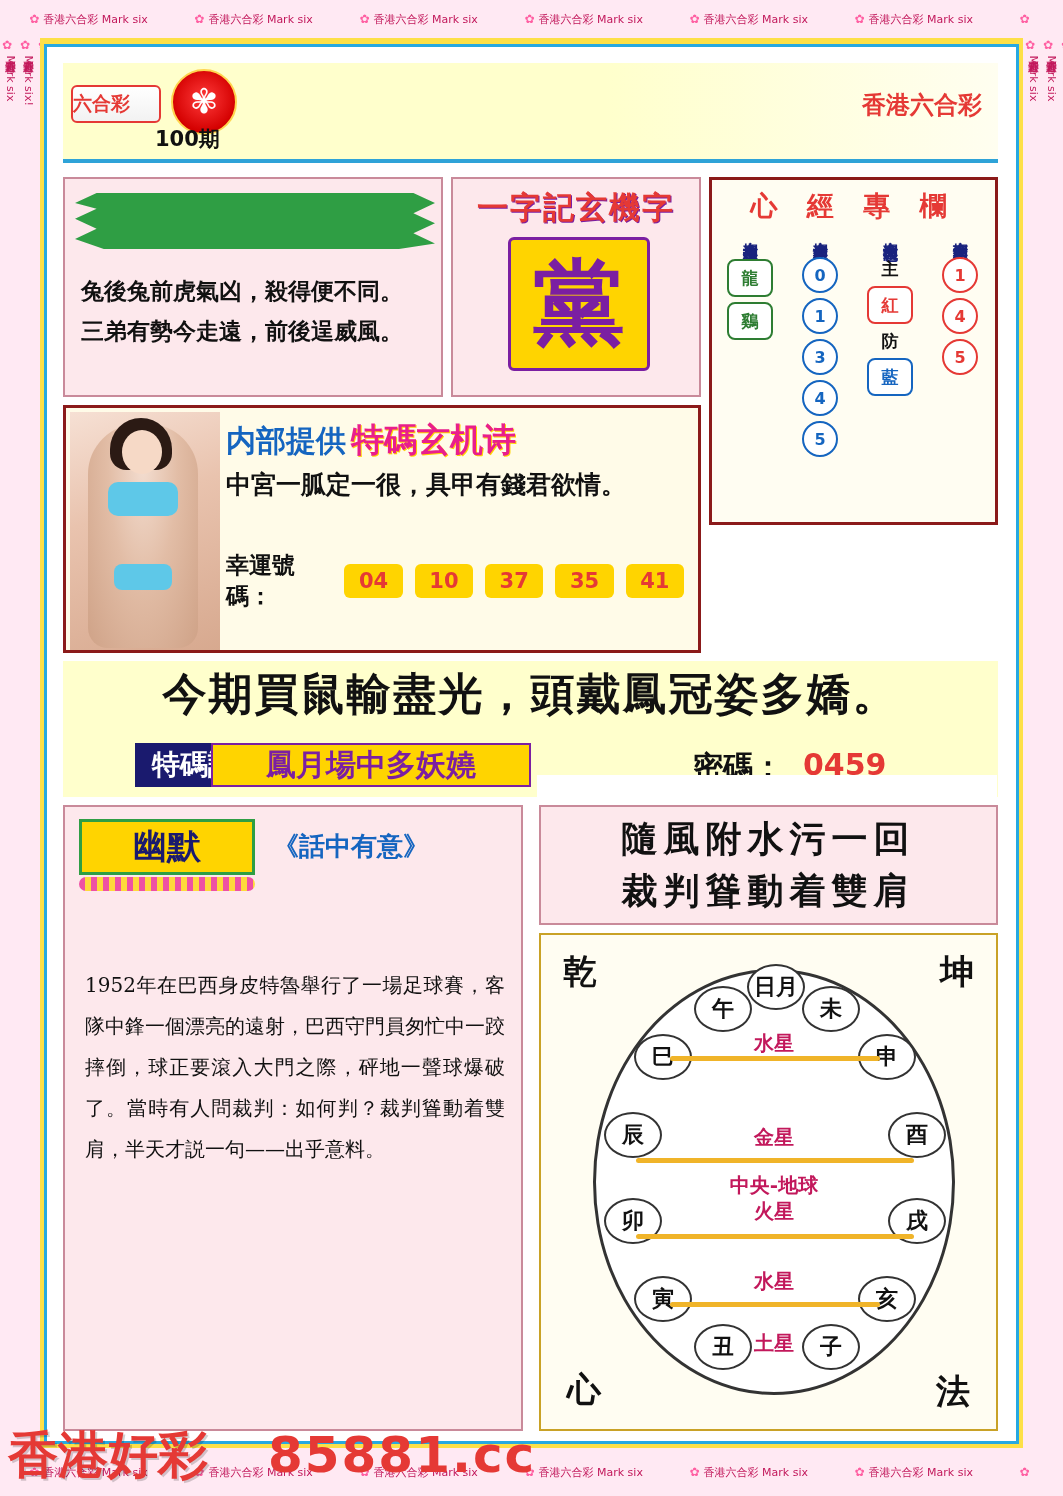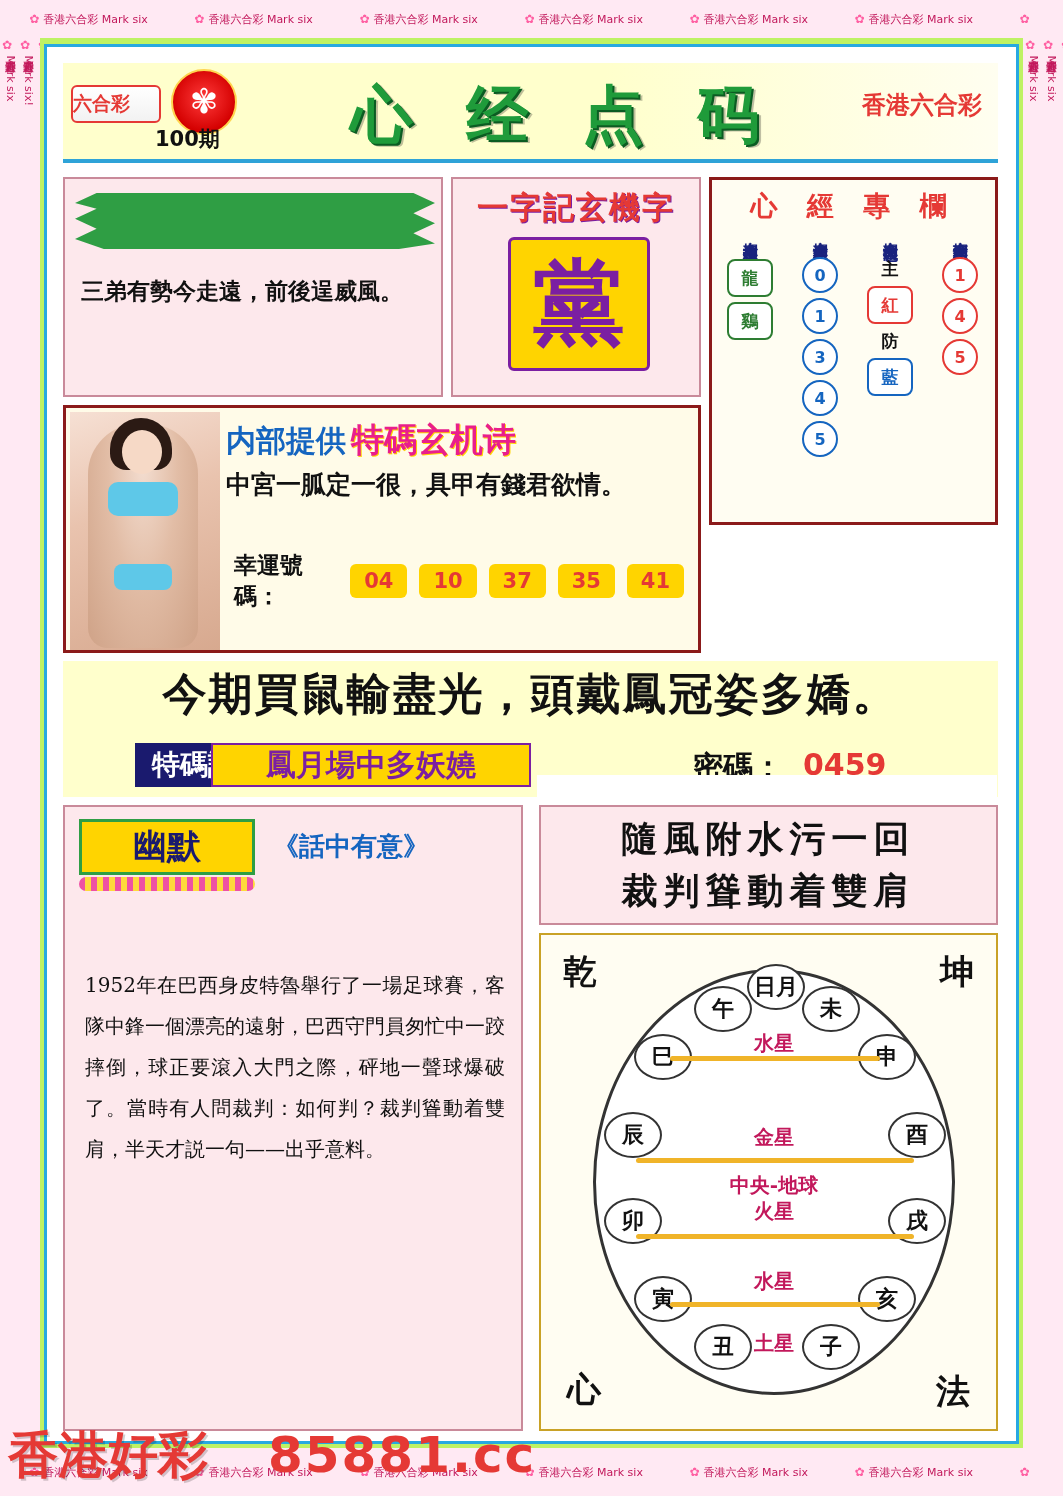--- a/index.html
+++ b/index.html
@@ -3,21 +3,21 @@
 <meta charset="utf-8">
 <style>
   html,body{margin:0;padding:0;}
   body{
     width:1063px;height:1496px;
     background:#ffffff;
     font-family:"DejaVu Sans","Liberation Sans",sans-serif;
     overflow:hidden;
     position:relative;
   }
-  .page{position:absolute;inset:0;background:#bef264;}
+  .page{position:absolute;inset:0;background:#fde047;}
 
   
   .band{position:absolute;background:#ffe9f3;overflow:hidden;white-space:nowrap;}
   .band-top{left:0;top:0;width:1063px;height:38px;}
   .band-bottom{left:0;bottom:0;width:1063px;height:48px;}
   .band-left{left:0;top:38px;width:40px;height:1410px;}
   .band-right{right:0;top:38px;width:40px;height:1410px;}
   .band .txt{font-size:11px;color:#c2185b;}
   .band-top .row,.band-bottom .row{display:flex;align-items:center;height:100%;justify-content:space-around;padding:0 6px;}
   .flower{color:#ff5fa2;font-size:12px;margin-right:4px;}
@@ -114,21 +114,21 @@
   .photo .bot{position:absolute;left:44px;top:152px;width:58px;height:26px;background:#5ec8e8;border-radius:8px;}
   .poem-hdr{position:absolute;left:160px;top:10px;width:470px;height:44px;}
   .hdr-blue{font-size:30px;font-weight:bold;color:#1565c0;font-family:"DejaVu Serif","Liberation Serif",serif;}
   .hdr-pink{font-size:33px;font-weight:bold;color:#e91e8c;font-family:"DejaVu Serif","Liberation Serif",serif;
     text-shadow:1px 1px 0 #ffd400;}
   .poem-line{position:absolute;left:160px;width:478px;font-size:25px;line-height:38px;color:#111;font-weight:bold;
     font-family:"DejaVu Serif","Liberation Serif",serif;}
   .pl1{top:58px;}
   .pl2{top:100px;}
   .lucky-row{position:absolute;left:160px;top:150px;width:470px;height:46px;display:flex;align-items:center;}
-  .lucky-label{font-size:23px;font-weight:bold;color:#111;font-family:"DejaVu Serif","Liberation Serif",serif;margin-right:12px;margin-left:8px;}
+  .lucky-label{font-size:23px;font-weight:bold;color:#111;font-family:"DejaVu Serif","Liberation Serif",serif;margin-right:12px;}
   .lucky-num{width:63px;height:34px;background:#ffd400;border-radius:6px;color:#e53935;font-size:21px;font-weight:bold;
     display:flex;align-items:center;justify-content:center;margin-right:12px;}
 
   
   .b-banner{left:16px;top:614px;width:935px;height:74px;background:#ffffcc;border:none;}
   .banner-txt{position:absolute;left:0;top:4px;width:935px;text-align:center;font-size:44px;font-weight:bold;color:#111;
     font-family:"DejaVu Serif","Liberation Serif",serif;letter-spacing:2px;}
 
   .b-code{left:16px;top:688px;width:935px;height:62px;background:#ffffcc;}
   .code-tag{position:absolute;left:24px;top:8px;width:118px;height:44px;background:#1a1a6e;color:#fff;
@@ -249,27 +249,27 @@
       <span class="flower">✿</span>
     </div>
   </div>
 
   <div class="frame">
 
     <div class="masthead">
       <div class="logo-badge"><span>六合彩</span></div>
       <div class="bauhinia"></div>
       <div class="period">100期</div>
-      <div class="mast-title">心 经 点 码</div>
       <div class="mast-right">香港六合彩</div>
     </div>
 
     <div class="box b-strategy">
       <div class="ribbon"></div>
       <div class="poem2">
+        <div>兔後兔前虎氣凶，殺得便不同。</div>
         <div>三弟有勢今走遠，前後逞威風。</div>
       </div>
     </div>
 
     <div class="box b-word">
       <div class="word-title">一字記玄機字</div>
       <div class="big-word">黨</div>
     </div>
 
     <div class="box b-column">

